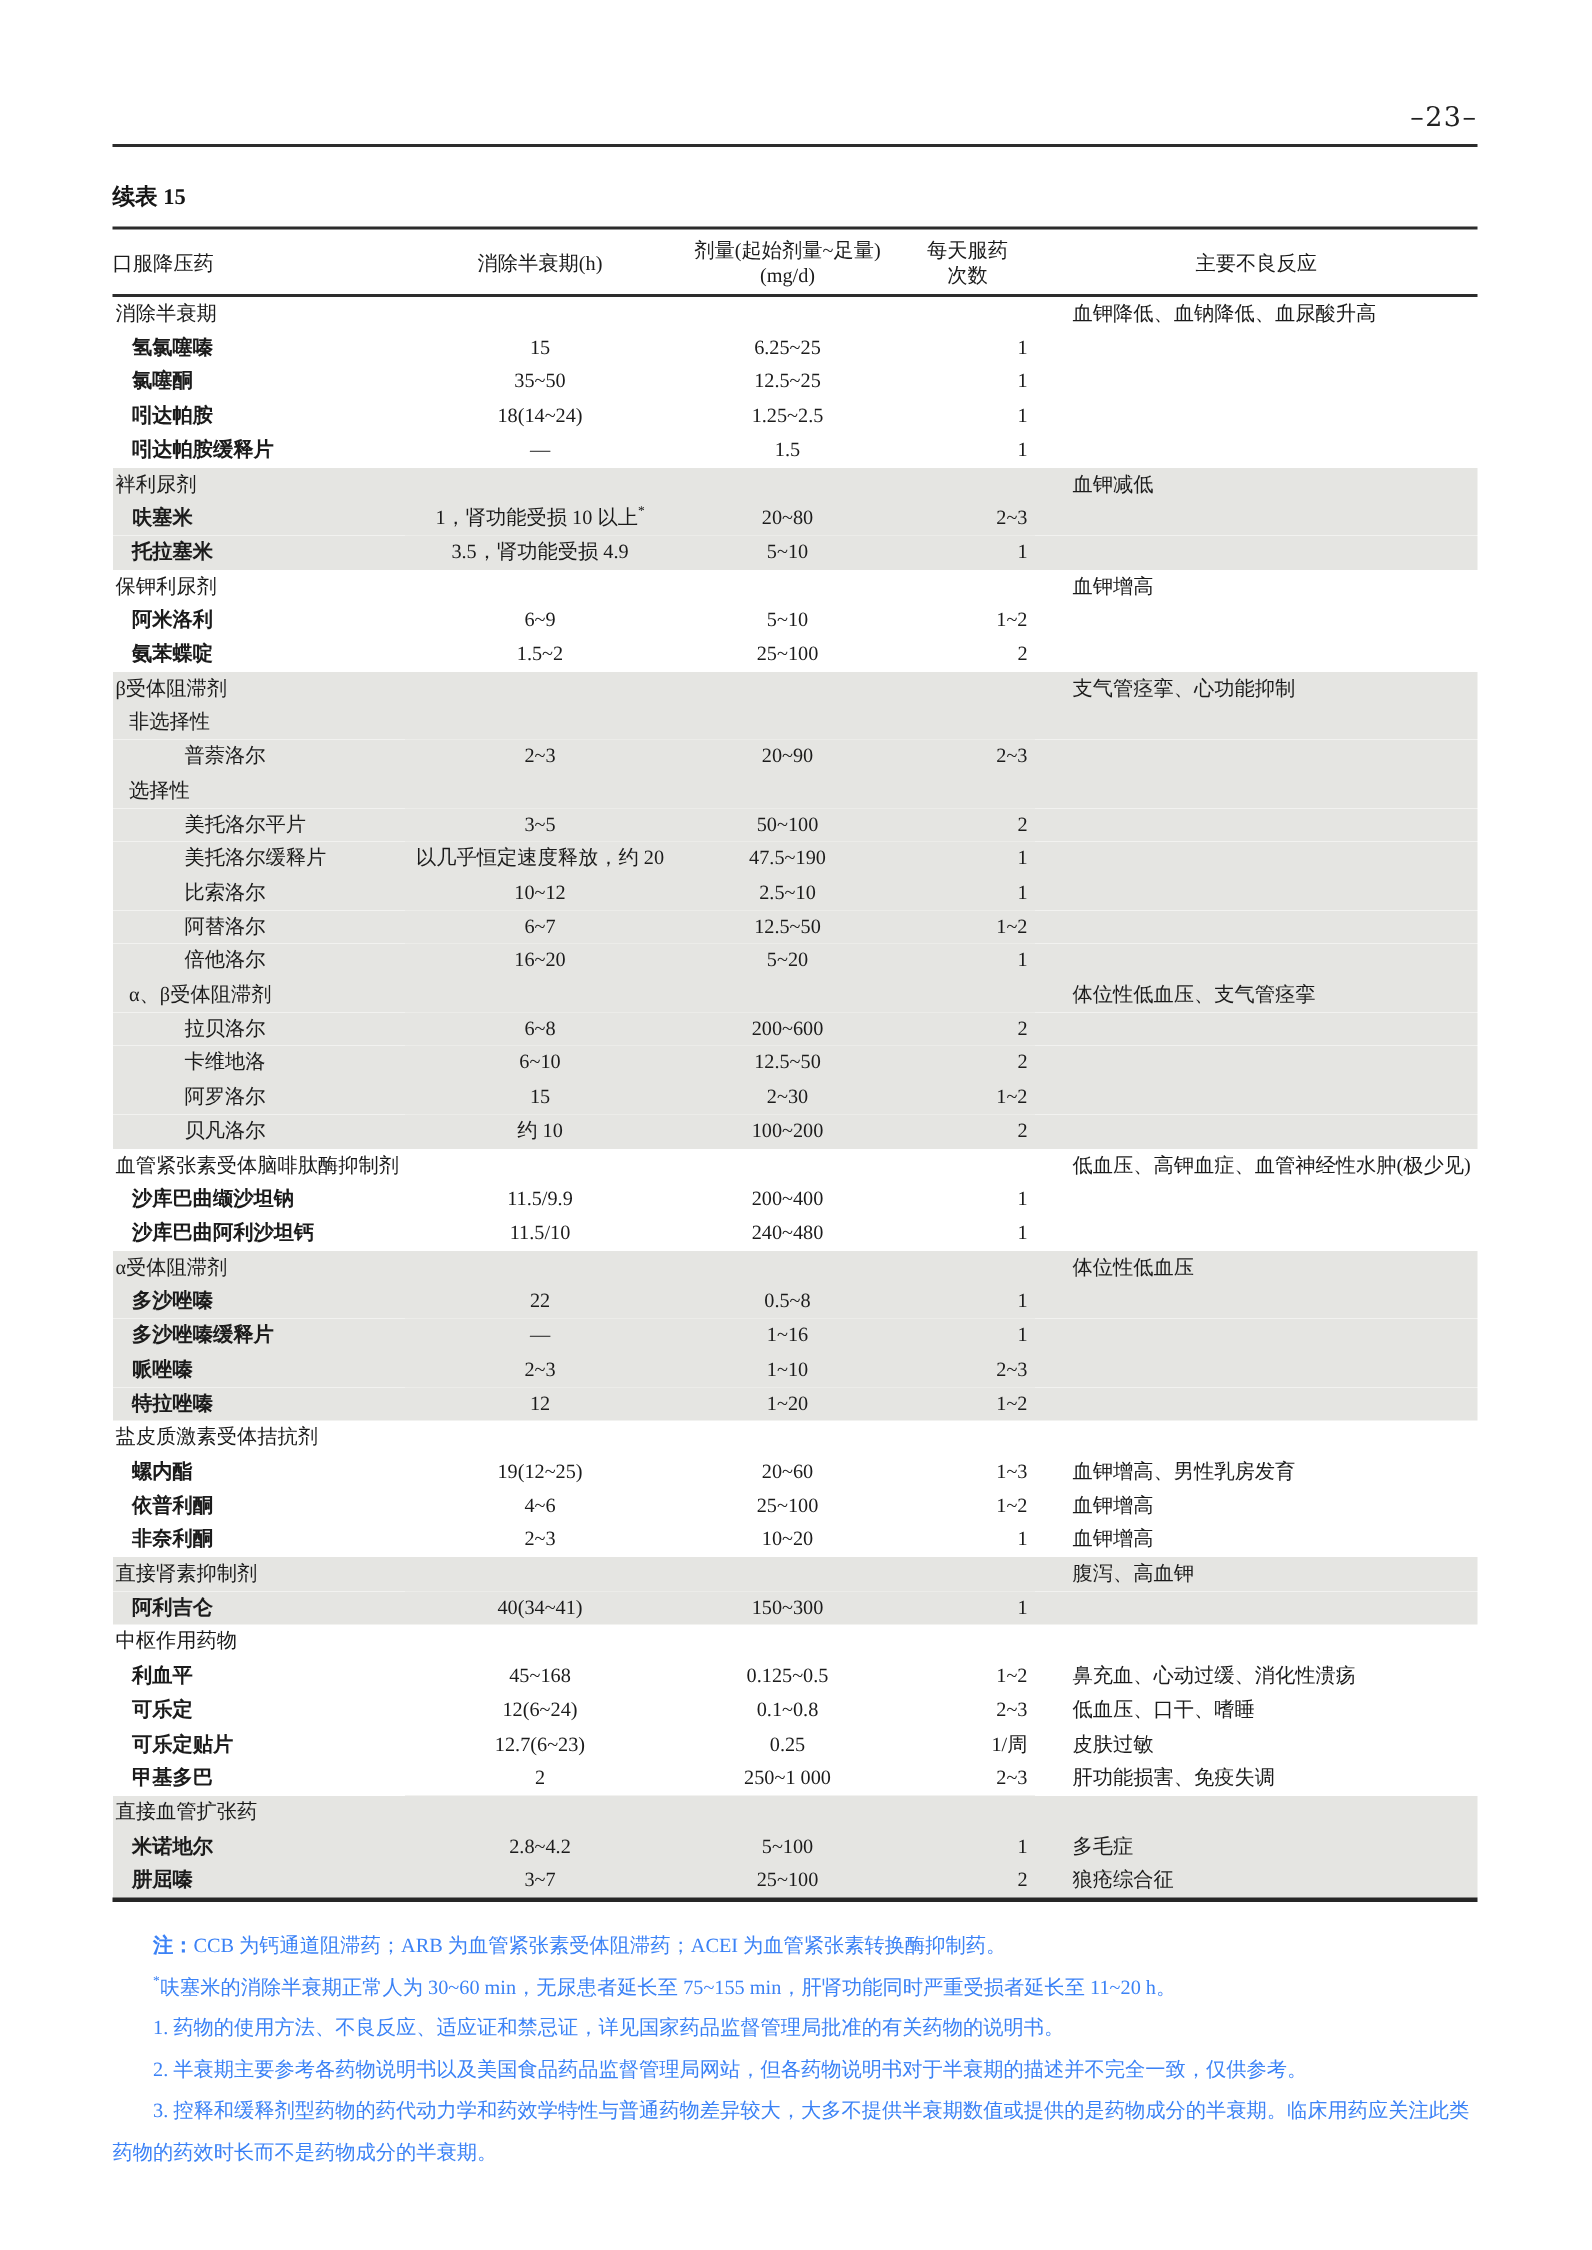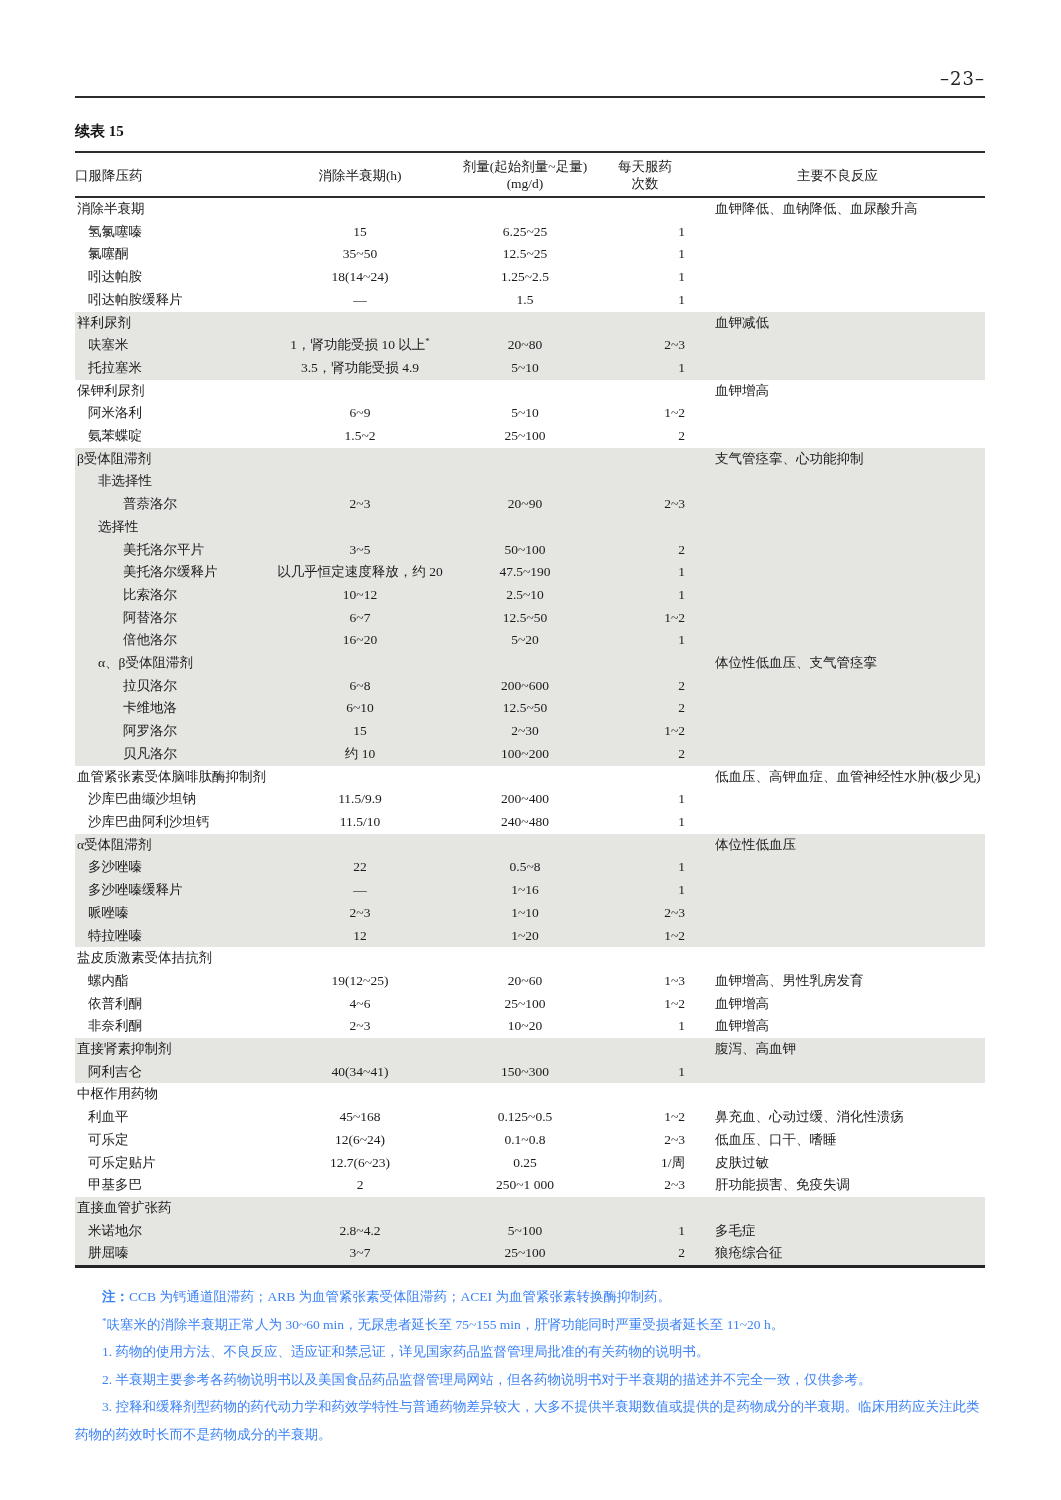--- a/index.html
+++ b/index.html
@@ -34,22 +34,22 @@
     font-size:13.5px;height:22.7px;line-height:22.7px;padding:0;
     white-space:nowrap;vertical-align:middle;color:#1b1b1b;
   }
   tr.shaded{background:#e5e5e2;margin-top:32px;}
   .c-name{text-align:left;overflow:hidden;}
   .c-hl{text-align:center;}
   .c-dose{text-align:center;}
   .c-times{text-align:right;padding-right:5px;}
   .c-adv{text-align:left;padding-left:25px;overflow:hidden;}
   .ind0{padding-left:2px;}
-  .ind1{padding-left:13px;}
-  .ind2{padding-left:23px;}
+  .ind1{padding-left:13px;font-weight:bold;}
+  .ind2{padding-left:11px;}
   .ind3{padding-left:48px;}
   sup{font-size:9px;line-height:0;vertical-align:super;}
   .notes{margin-top:15px;font-size:13.5px;line-height:27.5px;color:#3b82f6;}
   .notes p{margin:0;text-indent:2em;}
   .notes .prefix{font-weight:bold;}
 </style>
 </head>
 <body>
 
 <div class="page">

